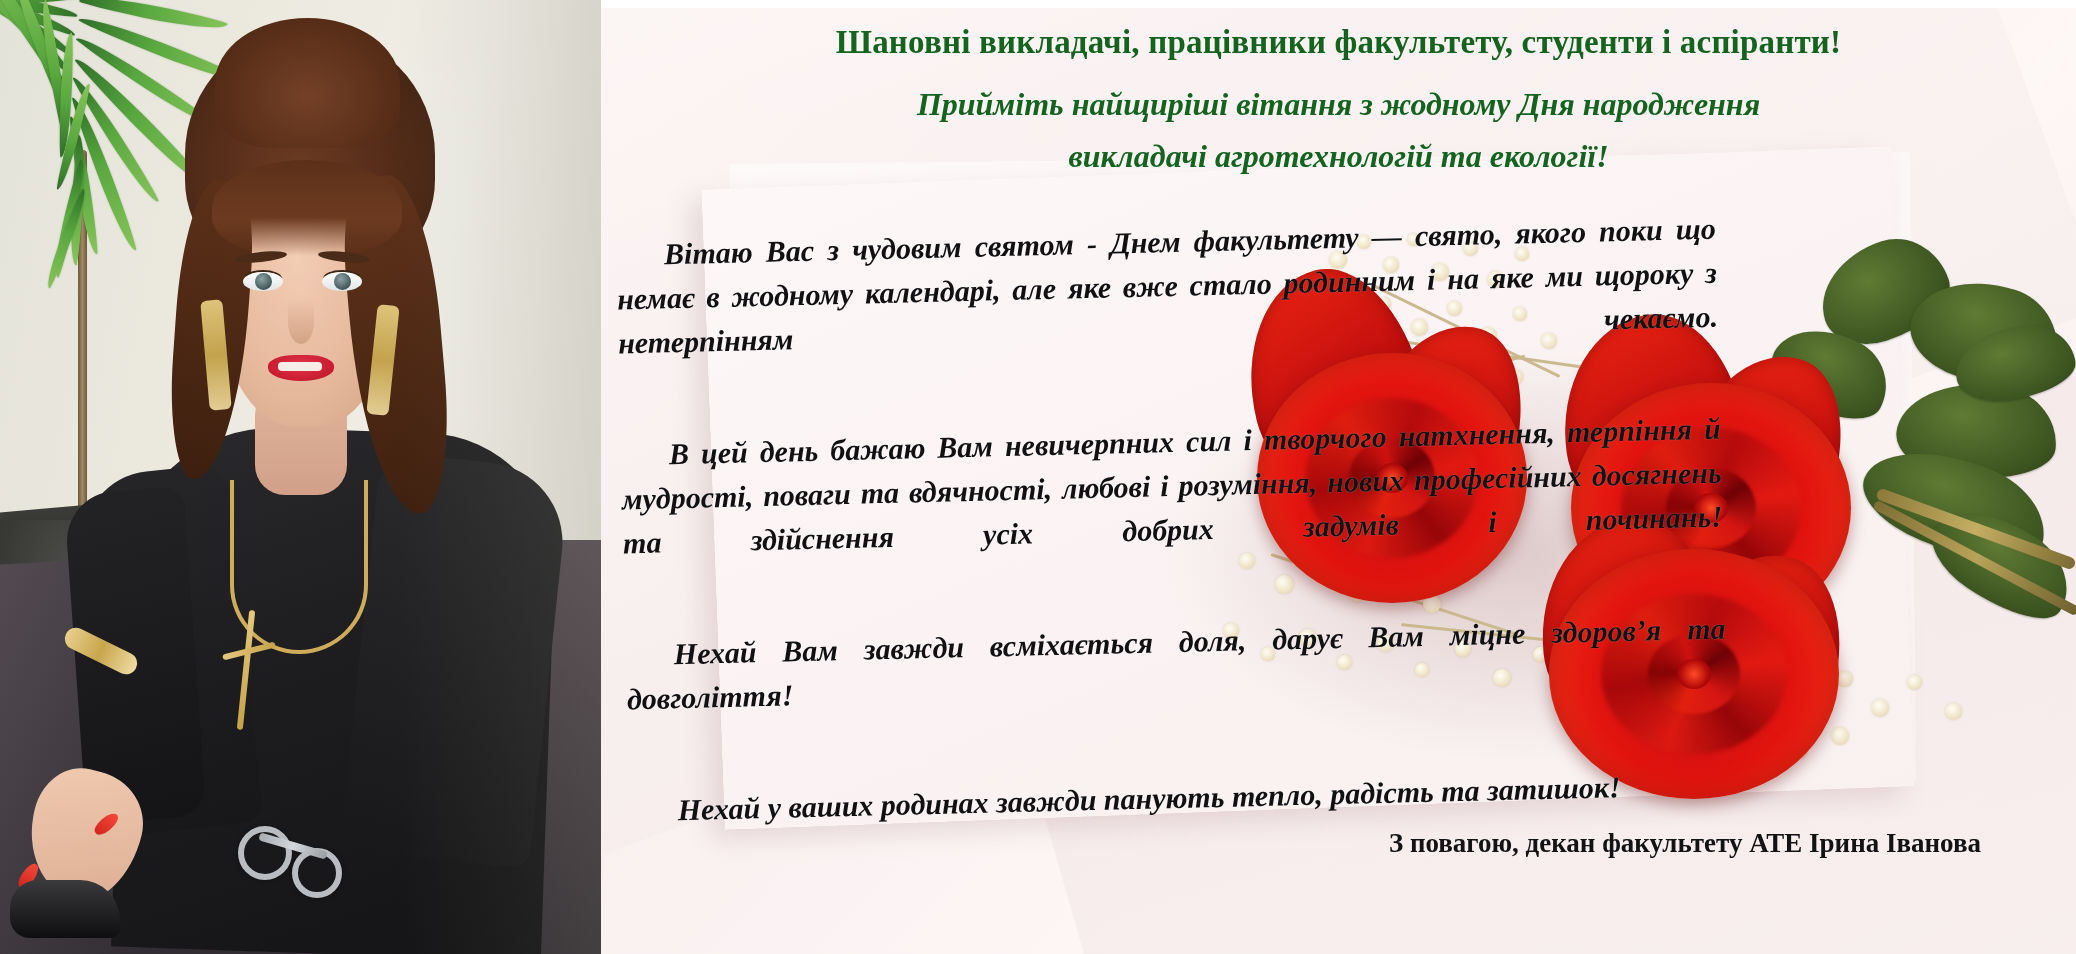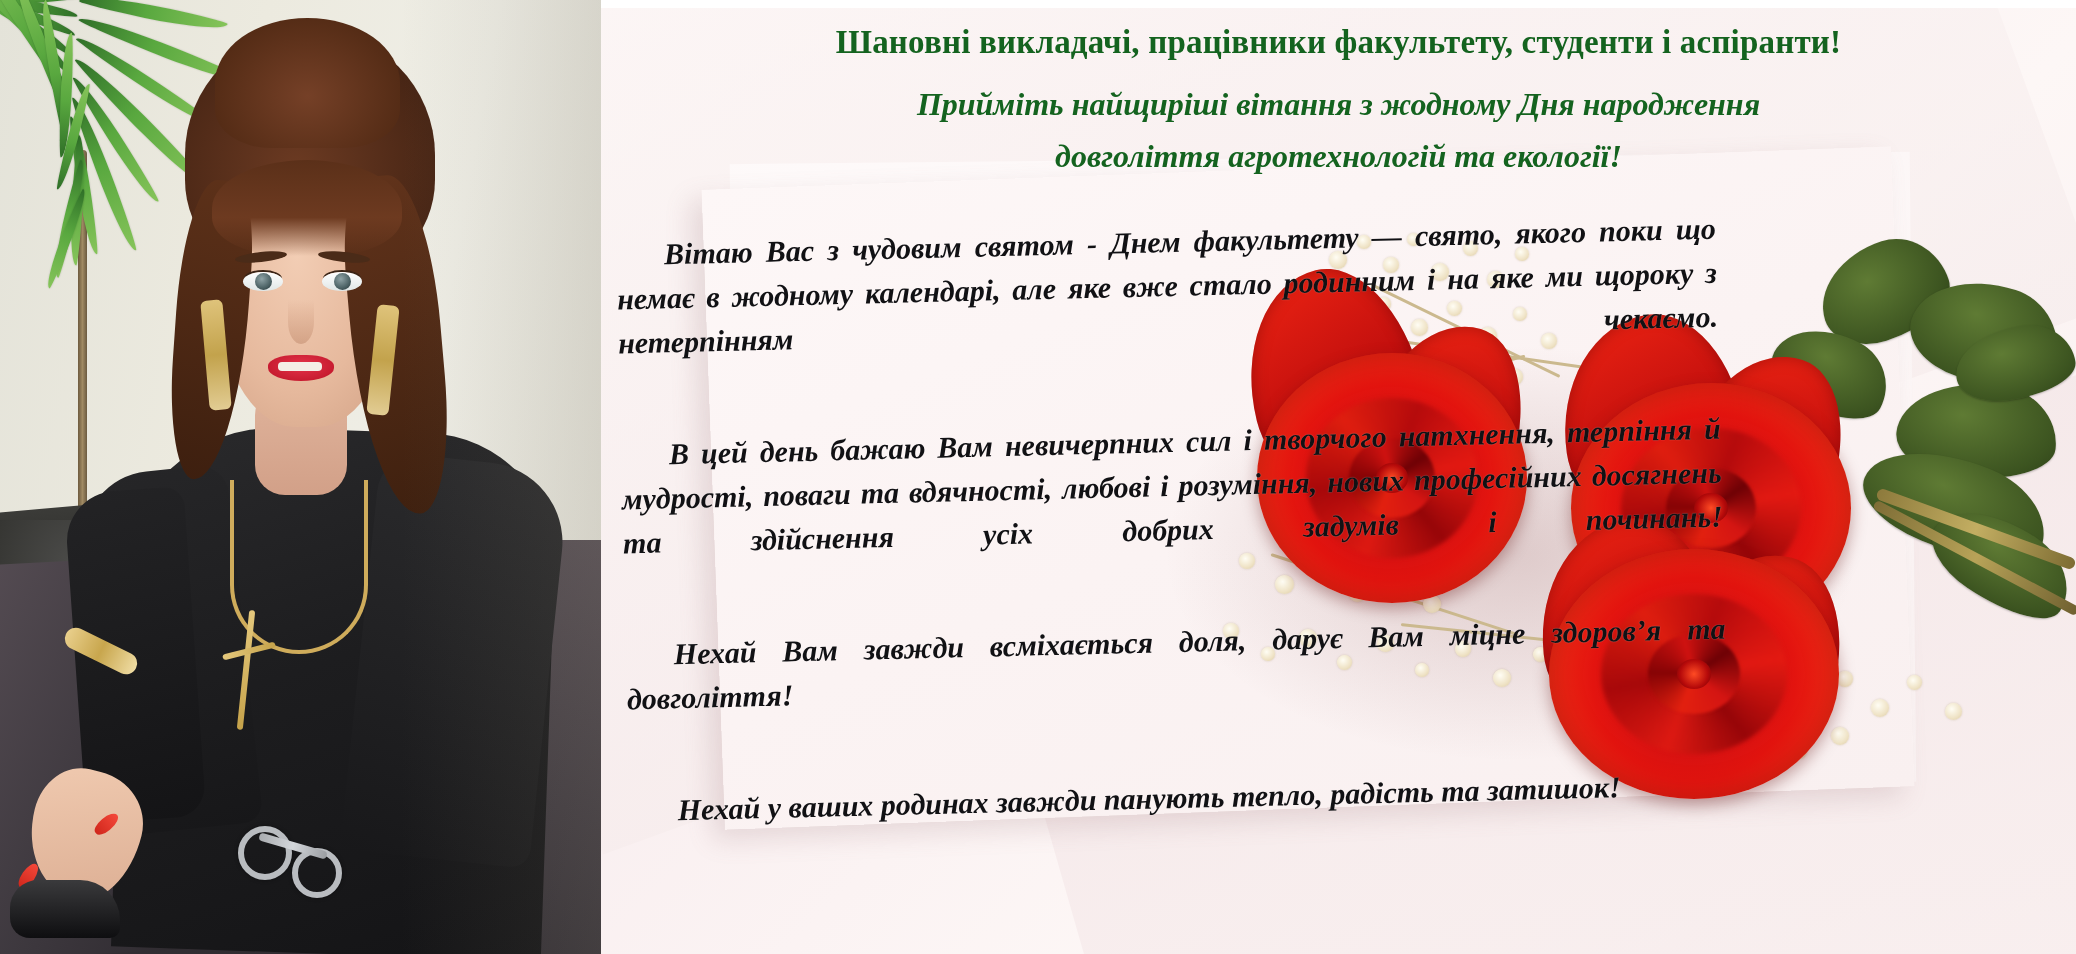--- a/index.html
+++ b/index.html
@@ -394,24 +394,25 @@
       <div class="rose" style="left:478px;top:326px;width:290px;height:250px;">
         <div class="swirl"></div>
         <div class="swirl2"></div>
         <div class="core"></div>
       </div>
     </div>
 
     <div class="content">
       <div class="heading">Шановні викладачі, працівники факультету, студенти і аспіранти!</div>
       <div class="subheading sub1">Прийміть найщиріші вітання з жодному Дня народження</div>
-      <div class="subheading sub2">довголіття агротехнологій та екології!</div>
+      <div class="subheading sub2">викладачі агротехнологій та екології!</div>
 
       <div class="body-block">
         <p class="para j">Вітаю Вас з чудовим святом - Днем факультету — свято, якого поки що немає в жодному календарі, але яке вже стало родинним і на яке ми щороку з нетерпінням чекаємо.</p>
         <p class="para j">В цей день бажаю Вам невичерпних сил і творчого натхнення, терпіння й мудрості, поваги та вдячності, любові і розуміння, нових професійних досягнень та здійснення усіх добрих задумів і починань!</p>
         <p class="para j">Нехай Вам завжди всміхається доля, дарує Вам міцне здоров’я та довголіття!</p>
         <p class="para last">Нехай у ваших родинах завжди панують тепло, радість та затишок!</p>
       </div>
 
+      <div class="signature">З повагою, декан факультету АТЕ Ірина Іванова</div>
     </div>
   </div>
 </div>
 
 </body></html>

